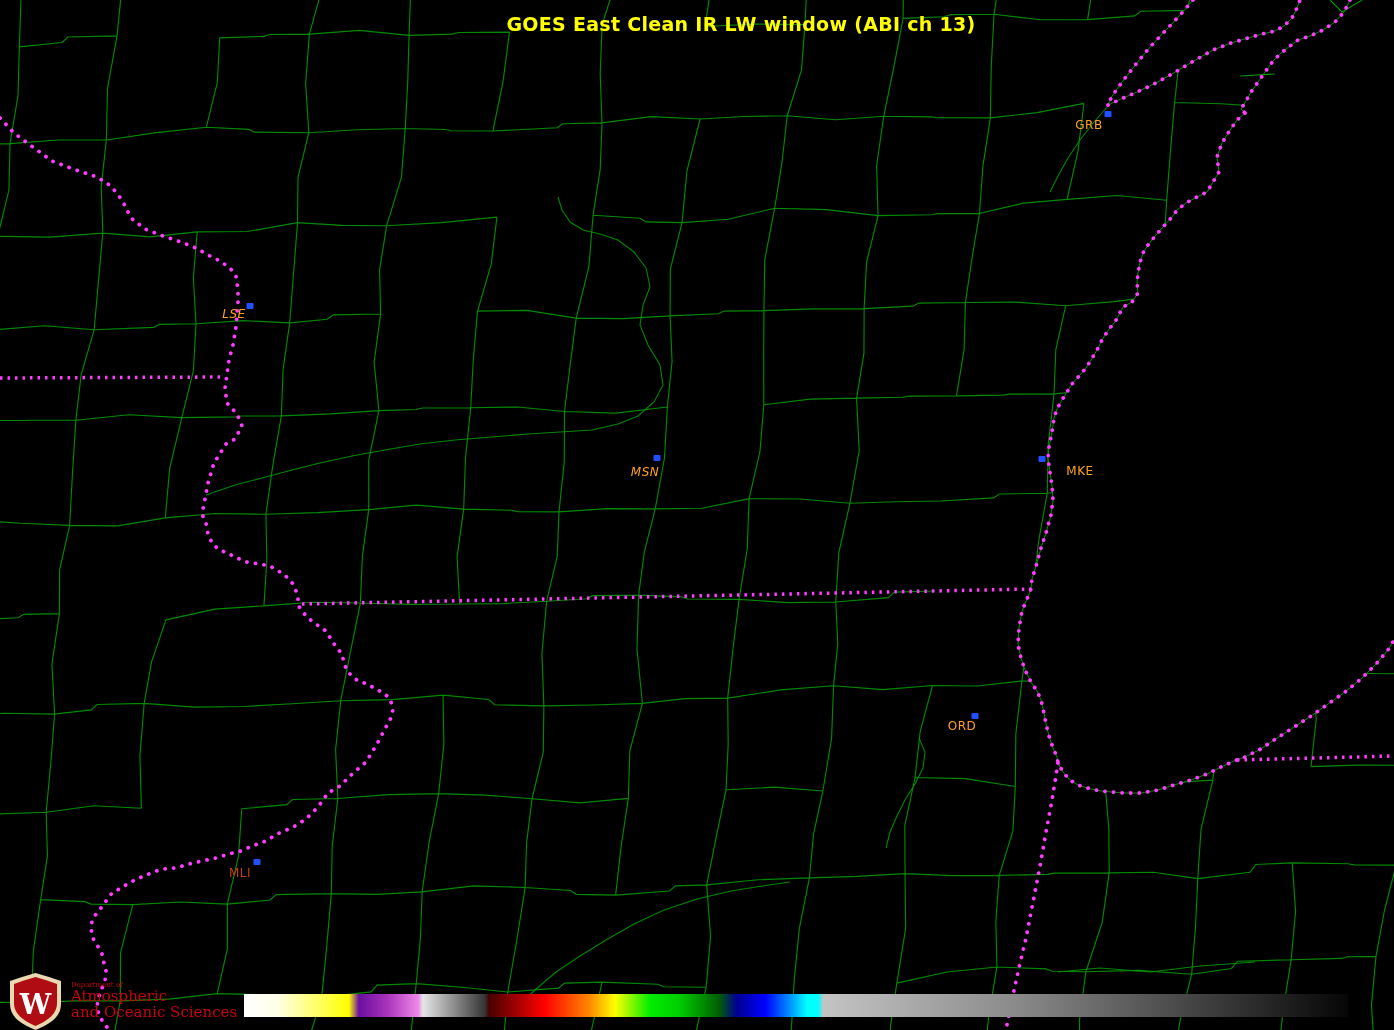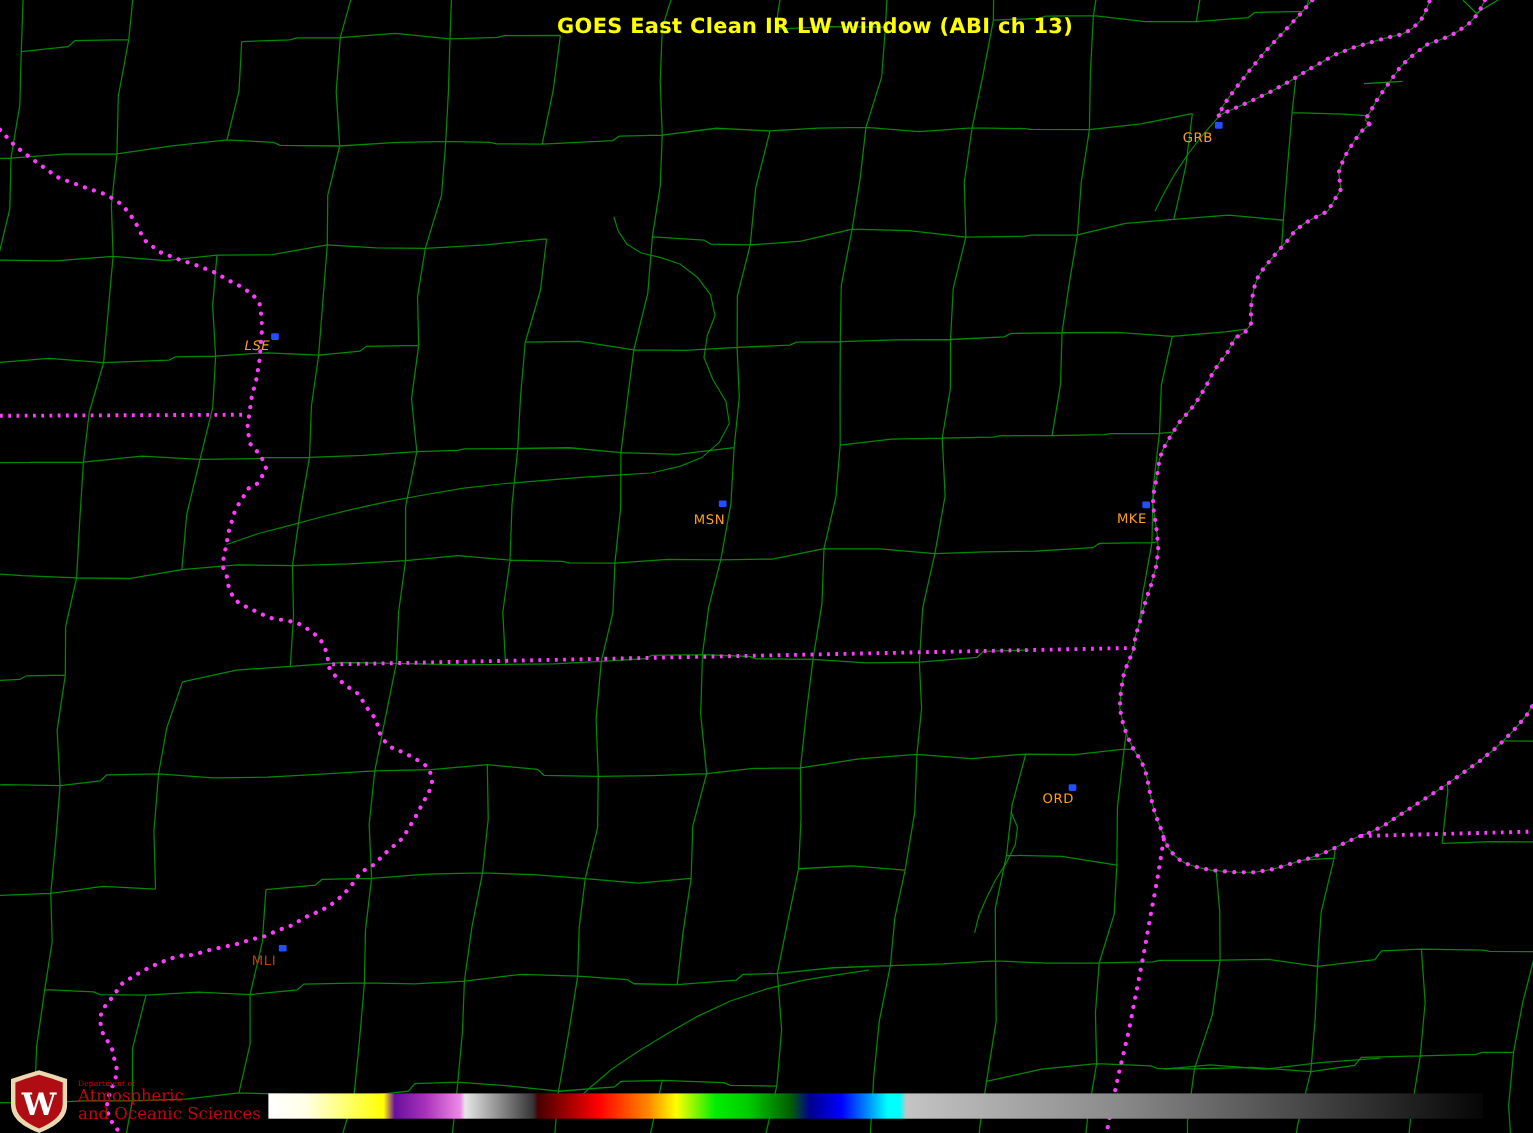--- a/index.html
+++ b/index.html
@@ -51,23 +51,23 @@
   <div class="title-block" style="color: rgb(255, 255, 0);">
     <div>GOES East Clean IR LW window (ABI ch 13)</div>
   </div>
 
   <div id="stations">
       <div class="station-marker" style="left: 1108px; top: 114px; background: rgb(32, 80, 255);"></div>
       <div class="station-label" style="left: 1089px; top: 125px; color: rgb(255, 160, 30);">GRB</div>
       <div class="station-marker" style="left: 250px; top: 306px; background: rgb(32, 80, 255);"></div>
       <div class="station-label" style="left: 234px; top: 314px; color: rgb(255, 160, 30); font-style: italic;">LSE</div>
       <div class="station-marker" style="left: 657px; top: 458px; background: rgb(32, 80, 255);"></div>
-      <div class="station-label" style="left: 645px; top: 472px; color: rgb(255, 160, 30);">MSN</div>
+      <div class="station-label" style="left: 645px; top: 472px; color: rgb(255, 160, 30); font-style: italic;">MSN</div>
       <div class="station-marker" style="left: 1042px; top: 459px; background: rgb(32, 80, 255);"></div>
-      <div class="station-label" style="left: 1029px; top: 471px; color: rgb(255, 160, 30);">MKE</div>
+      <div class="station-label" style="left: 1080px; top: 471px; color: rgb(255, 160, 30);">MKE</div>
       <div class="station-marker" style="left: 975px; top: 716px; background: rgb(32, 80, 255);"></div>
       <div class="station-label" style="left: 962px; top: 726px; color: rgb(255, 160, 30);">ORD</div>
       <div class="station-marker" style="left: 257px; top: 862px; background: rgb(32, 80, 255);"></div>
       <div class="station-label" style="left: 240px; top: 873px; color: #c2410c;">MLI</div>
     </div>
 
   <div id="colorbar" style="left: 244px; top: 994px; width: 1104px; height: 23px; background: linear-gradient(to right, rgb(255, 255, 255) 0%, rgb(255, 255, 232) 3%, rgb(255, 255, 0) 9.5%, rgb(106, 15, 158) 10.4%, rgb(170, 51, 187) 13%, rgb(238, 138, 232) 15.8%, rgb(230, 230, 230) 16.2%, rgb(142, 142, 142) 19%, rgb(53, 53, 53) 21.8%, rgb(71, 0, 0) 22.2%, rgb(255, 0, 0) 27.2%, rgb(255, 136, 0) 31.3%, rgb(255, 255, 0) 33.6%, rgb(0, 238, 0) 36.8%, rgb(0, 204, 0) 39.5%, rgb(0, 96, 0) 43%, rgb(0, 0, 144) 44.6%, rgb(0, 0, 255) 47.2%, rgb(0, 144, 255) 49.4%, rgb(0, 255, 255) 51%, rgb(0, 255, 255) 52%, rgb(196, 196, 196) 52.5%, rgb(138, 138, 138) 70%, rgb(6, 6, 6) 100%);"></div>
 
   <div class="logo">
     <svg width="55" height="58" viewBox="0 0 55 58">

